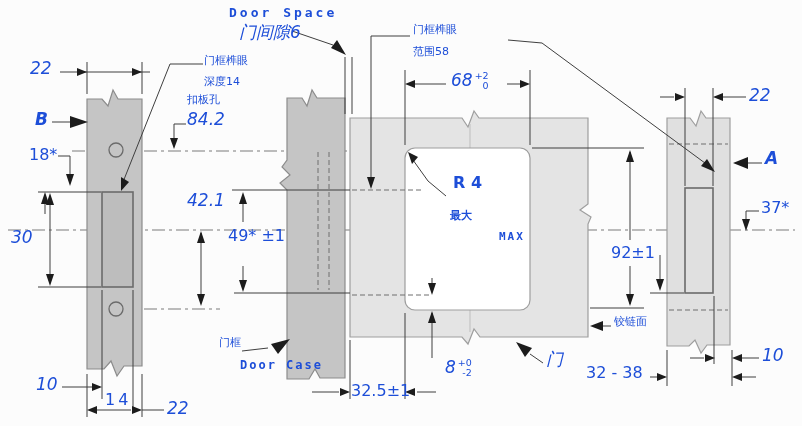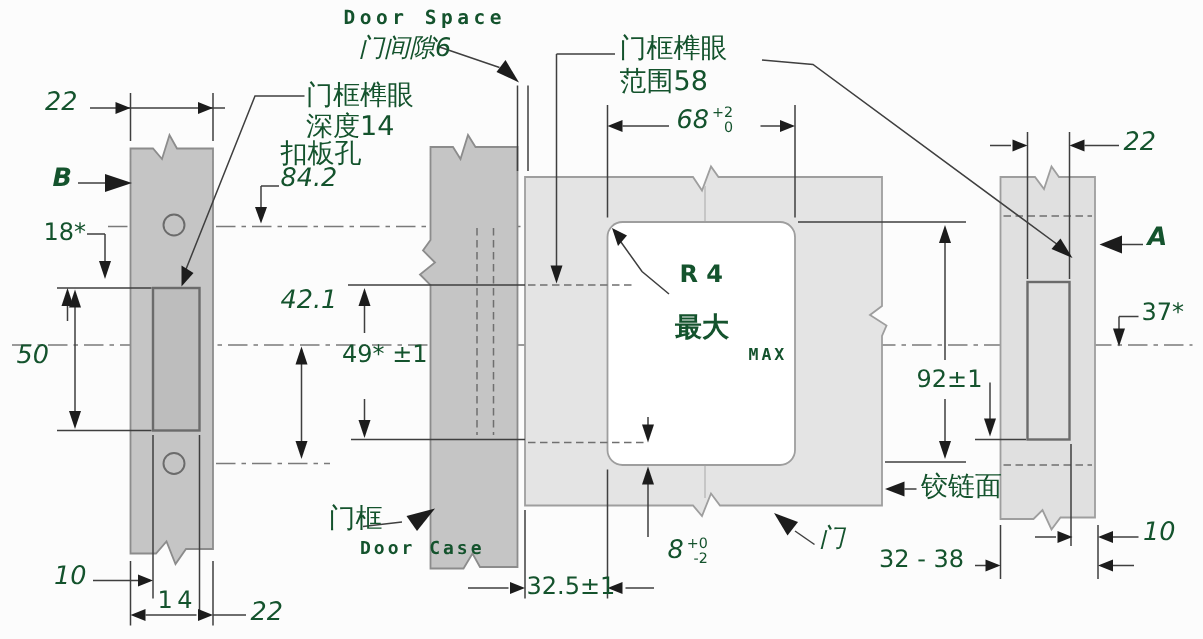--- a/index.html
+++ b/index.html
@@ -7,24 +7,24 @@
          font-family:"DejaVu Sans",sans-serif;}
   #stage svg{position:absolute;left:0;top:0;}
   .cl{stroke:#7a7a7a;stroke-width:1;fill:none;stroke-dasharray:13 4 3 4;}
   .shape{stroke:#8c8c8c;stroke-width:1.2;}
   .lightshape{stroke:#9e9e9e;stroke-width:1.2;}
   .mort{stroke:#6b6b6b;stroke-width:1.6;}
   .dim{stroke:#3f3f3f;stroke-width:1;fill:none;}
   .dash{stroke:#6f6f6f;stroke-width:1;fill:none;stroke-dasharray:5 3;}
   .brk{stroke:#bdbdbd;stroke-width:1;fill:none;}
   .arr{fill:#1c1c1c;stroke:none;}
-  .lbl{position:absolute;color:#14532d;white-space:nowrap;line-height:1.05;}
+  .lbl{position:absolute;color:#1d4ed8;white-space:nowrap;line-height:1.05;}
   .num{font-size:16px;}
   .big{font-size:17px;font-style:italic;}
-  .cjk{font-size:18px;}
+  .cjk{font-size:11px;}
   .bold{font-weight:bold;}
   .mono{font-family:"DejaVu Sans Mono",monospace;font-weight:bold;letter-spacing:2px;font-size:12px;padding-left:46px;}
   .monobig{font-family:"DejaVu Sans Mono",monospace;font-weight:bold;letter-spacing:3px;font-size:13px;}
   .sp{letter-spacing:3px;font-size:16px;}
   .tolwrap{display:inline-flex;align-items:center;text-align:right;}
   .tol{display:inline-flex;flex-direction:column;font-size:9.5px;line-height:1.05;margin-left:2px;}
   .tol i{font-style:normal;}
 </style>
 </head>
 <body>
@@ -175,21 +175,21 @@
 <span class="lbl cjk" style="left:204px;top:76px">深度14</span>
 <span class="lbl cjk" style="left:187px;top:94px">扣板孔</span>
 <span class="lbl big" style="left:187px;top:111px">84.2</span>
 
 <span class="lbl cjk" style="left:413px;top:24px">门框榫眼</span>
 <span class="lbl cjk" style="left:413px;top:46px">范围58</span>
 
 <span class="lbl big" style="left:30px;top:60px">22</span>
 <span class="lbl big bold" style="left:35px;top:111px">B</span>
 <span class="lbl num" style="left:29px;top:147px">18*</span>
-<span class="lbl big" style="left:11px;top:229px">50</span>
+<span class="lbl big" style="left:11px;top:229px">30</span>
 <span class="lbl big" style="left:36px;top:376px">10</span>
 <span class="lbl sp" style="left:105px;top:392px">14</span>
 <span class="lbl big" style="left:167px;top:400px">22</span>
 
 <span class="lbl big" style="left:187px;top:192px">42.1</span>
 <span class="lbl num" style="left:228px;top:228px">49* ±1</span>
 <span class="lbl cjk" style="left:219px;top:337px">门框</span>
 <span class="lbl mono" style="left:194px;top:359px">Door Case</span>
 <span class="lbl num" style="left:351px;top:383px">32.5±1</span>
 

